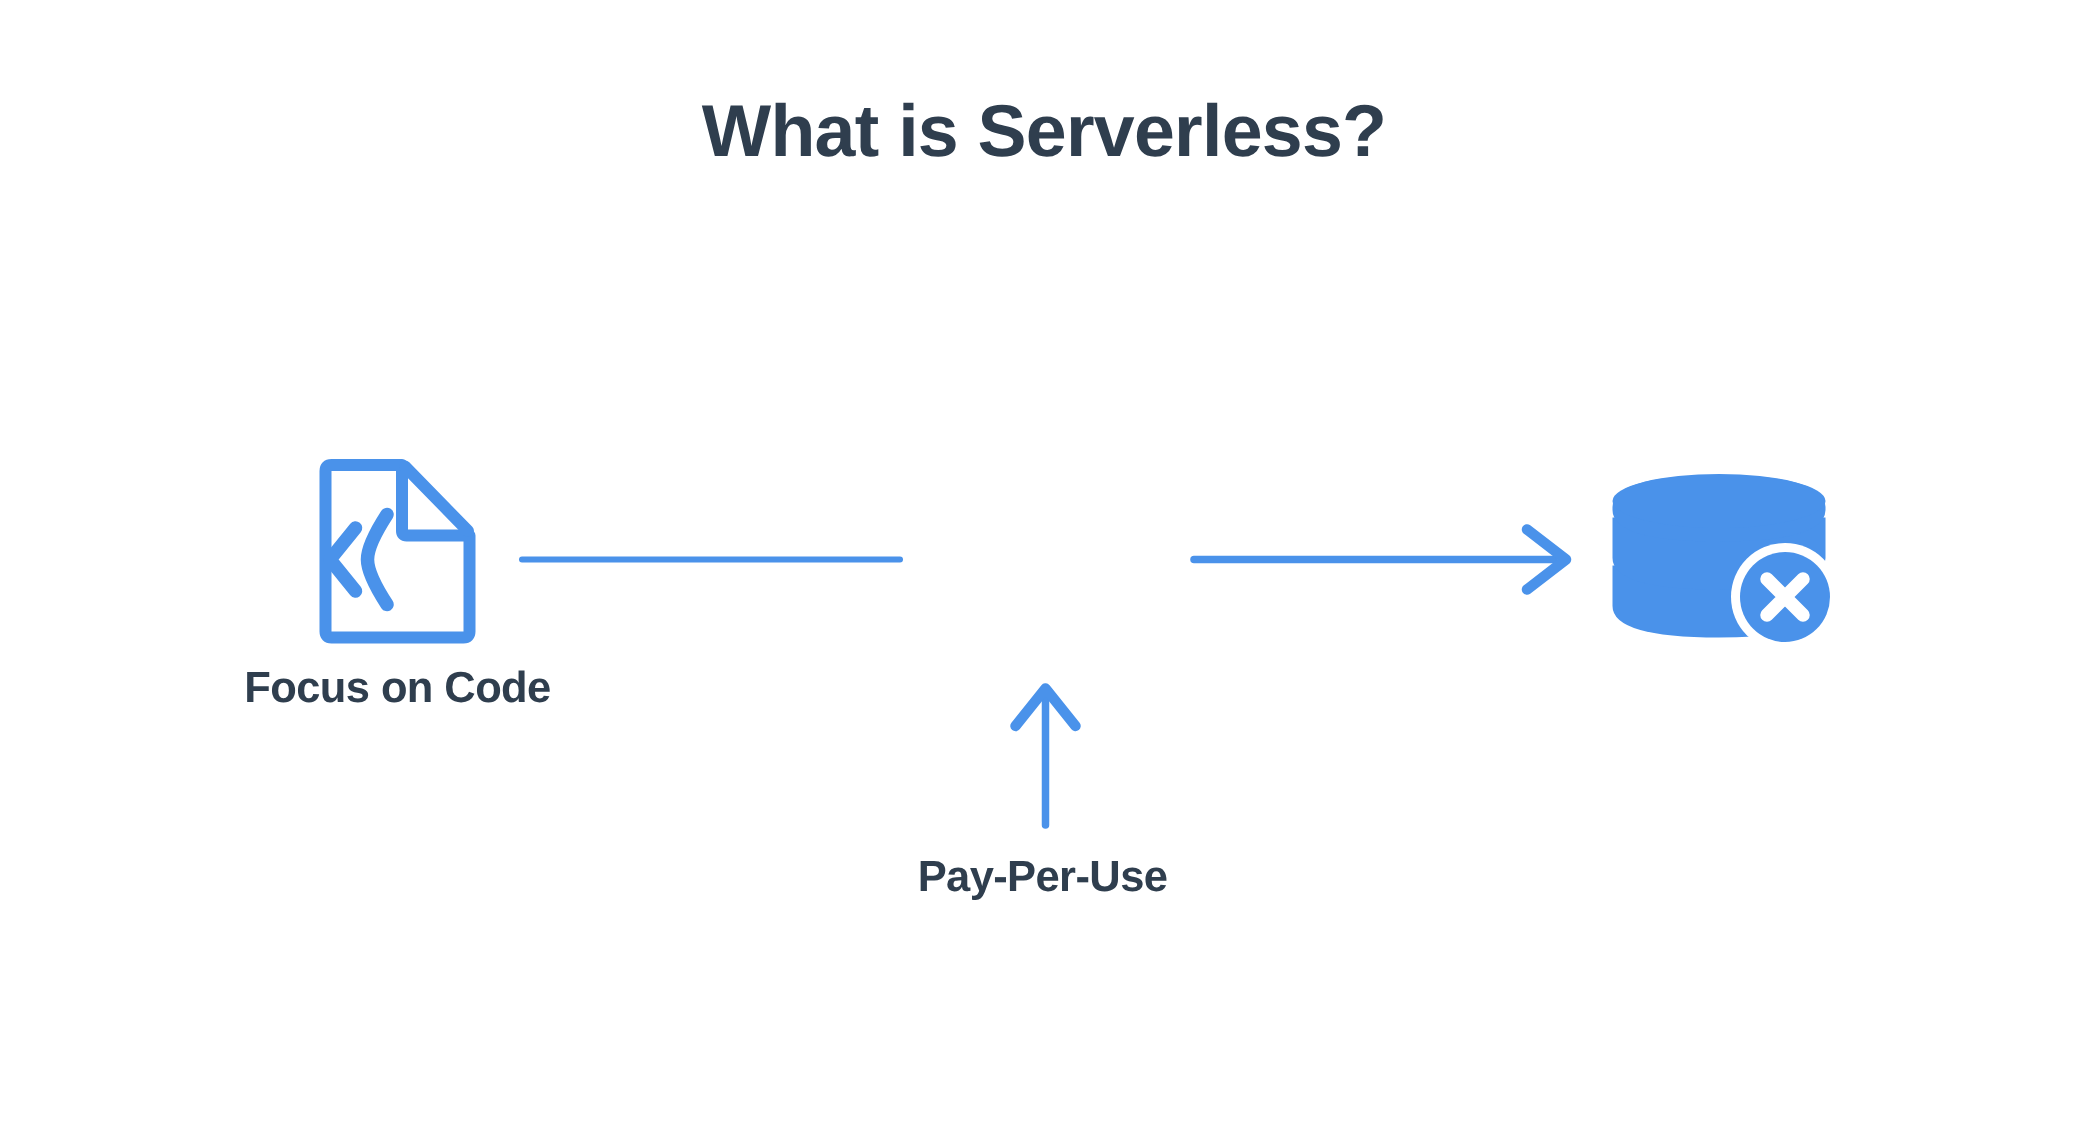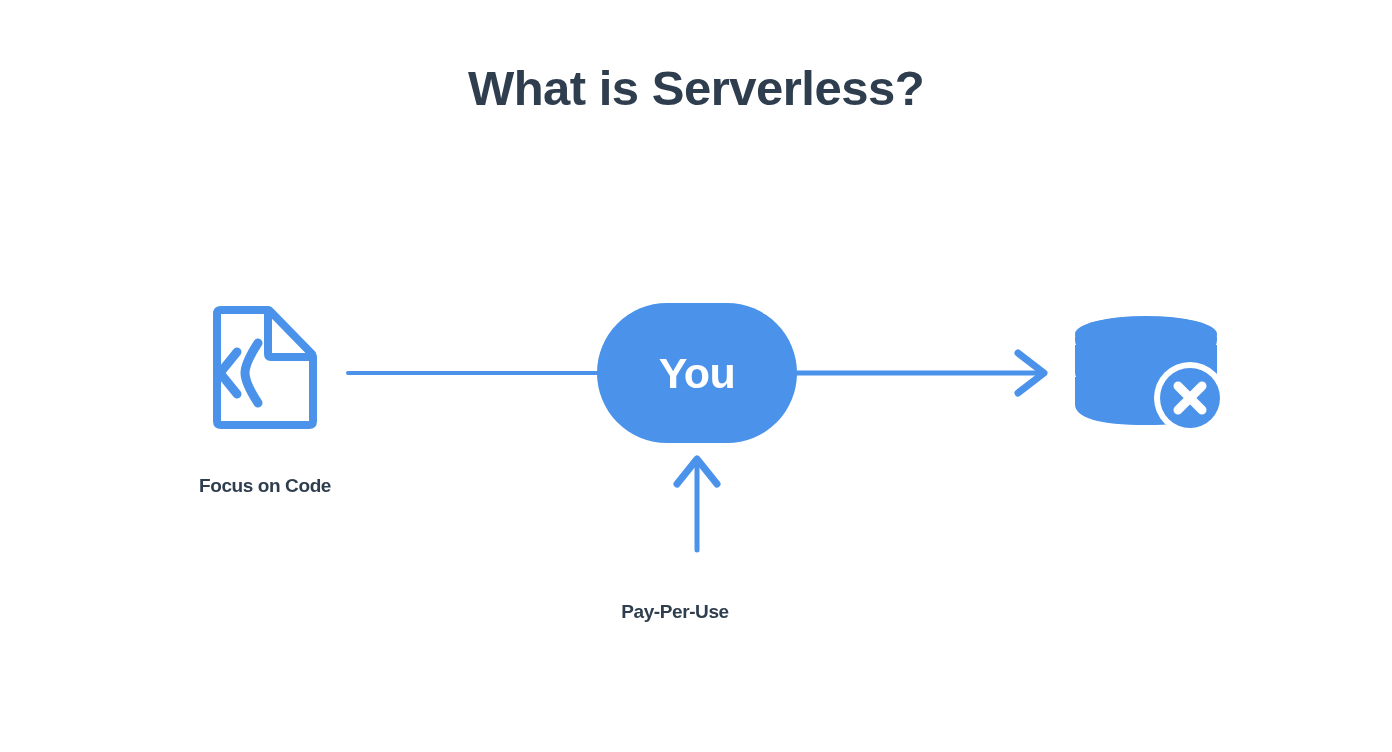--- a/index.html
+++ b/index.html
@@ -66,38 +66,37 @@
     font-weight: bold;
     letter-spacing: -0.5px;
     line-height: 1;
   }
 
   
   .caption {
     position: absolute;
     text-align: center;
     color: #2f3e4e;
-    font-size: 19px;
+    font-size: 29px;
     font-weight: bold;
     letter-spacing: -0.4px;
     line-height: 1.22;
-    margin-top: 32px;
   }
   #caption-left {
     left: 95px;
     top: 442px;
     width: 340px;
   }
   #caption-right {
     left: 977px;
     top: 438px;
     width: 340px;
   }
   #caption-bottom {
-    left: 525px;
+    left: 545px;
     top: 568px;
     width: 300px;
   }
 </style>
 </head>
 <body>
 
 <div id="slide">
 
   <div id="title">What is Serverless?</div>
@@ -152,23 +151,20 @@
                Q 1217 361 1146 361
                Q 1075 361 1075 340 Z" fill="#4a92ea"></path>
       <ellipse cx="1146" cy="334" rx="71" ry="18" fill="#4a92ea"></ellipse>
 
       <circle cx="1190" cy="398" r="36" fill="#ffffff"></circle>
       <circle cx="1190" cy="398" r="30" fill="#4a92ea"></circle>
       <path d="M 1178 386 L 1202 410 M 1202 386 L 1178 410" stroke="#ffffff" stroke-width="9" stroke-linecap="round"></path>
     </g>
   </svg>
 
-  <div id="you-node">
-    <span id="you-label">You</span>
-  </div>
 
   <div class="caption" id="caption-left">Focus on Code</div>
 
   <div class="caption" id="caption-right">
   </div>
 
   <div class="caption" id="caption-bottom">Pay-Per-Use</div>
 
 </div>
 

